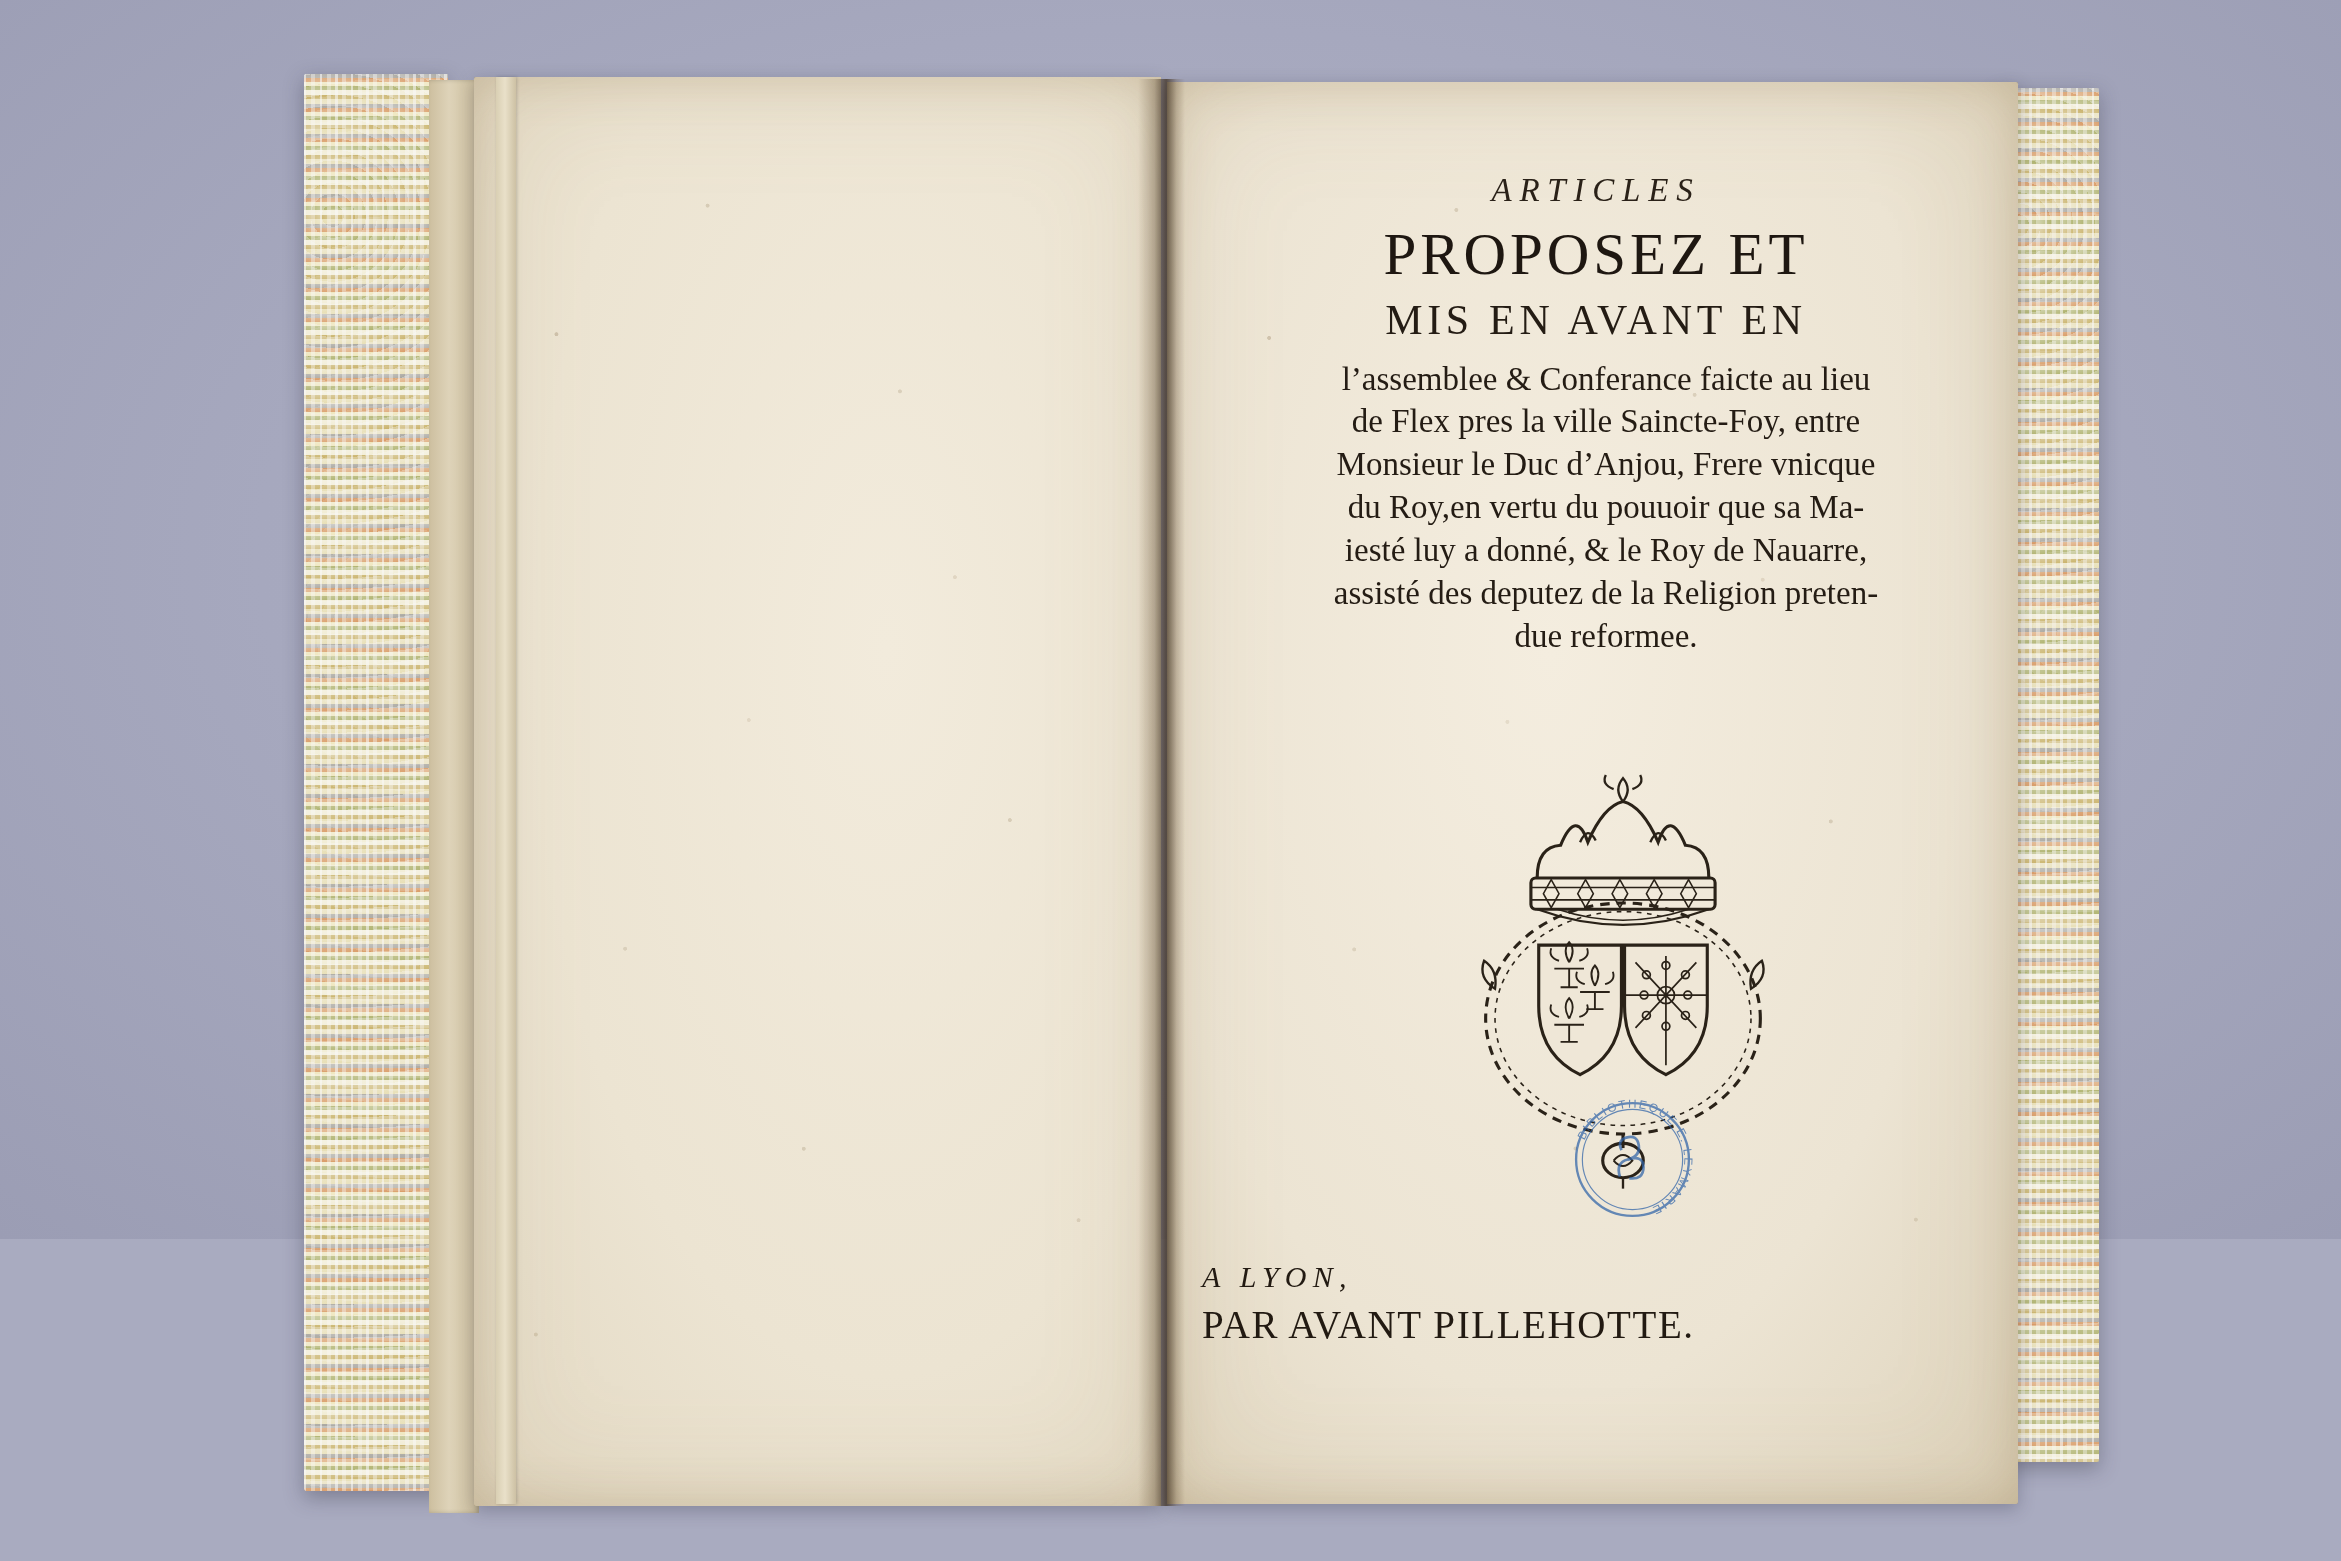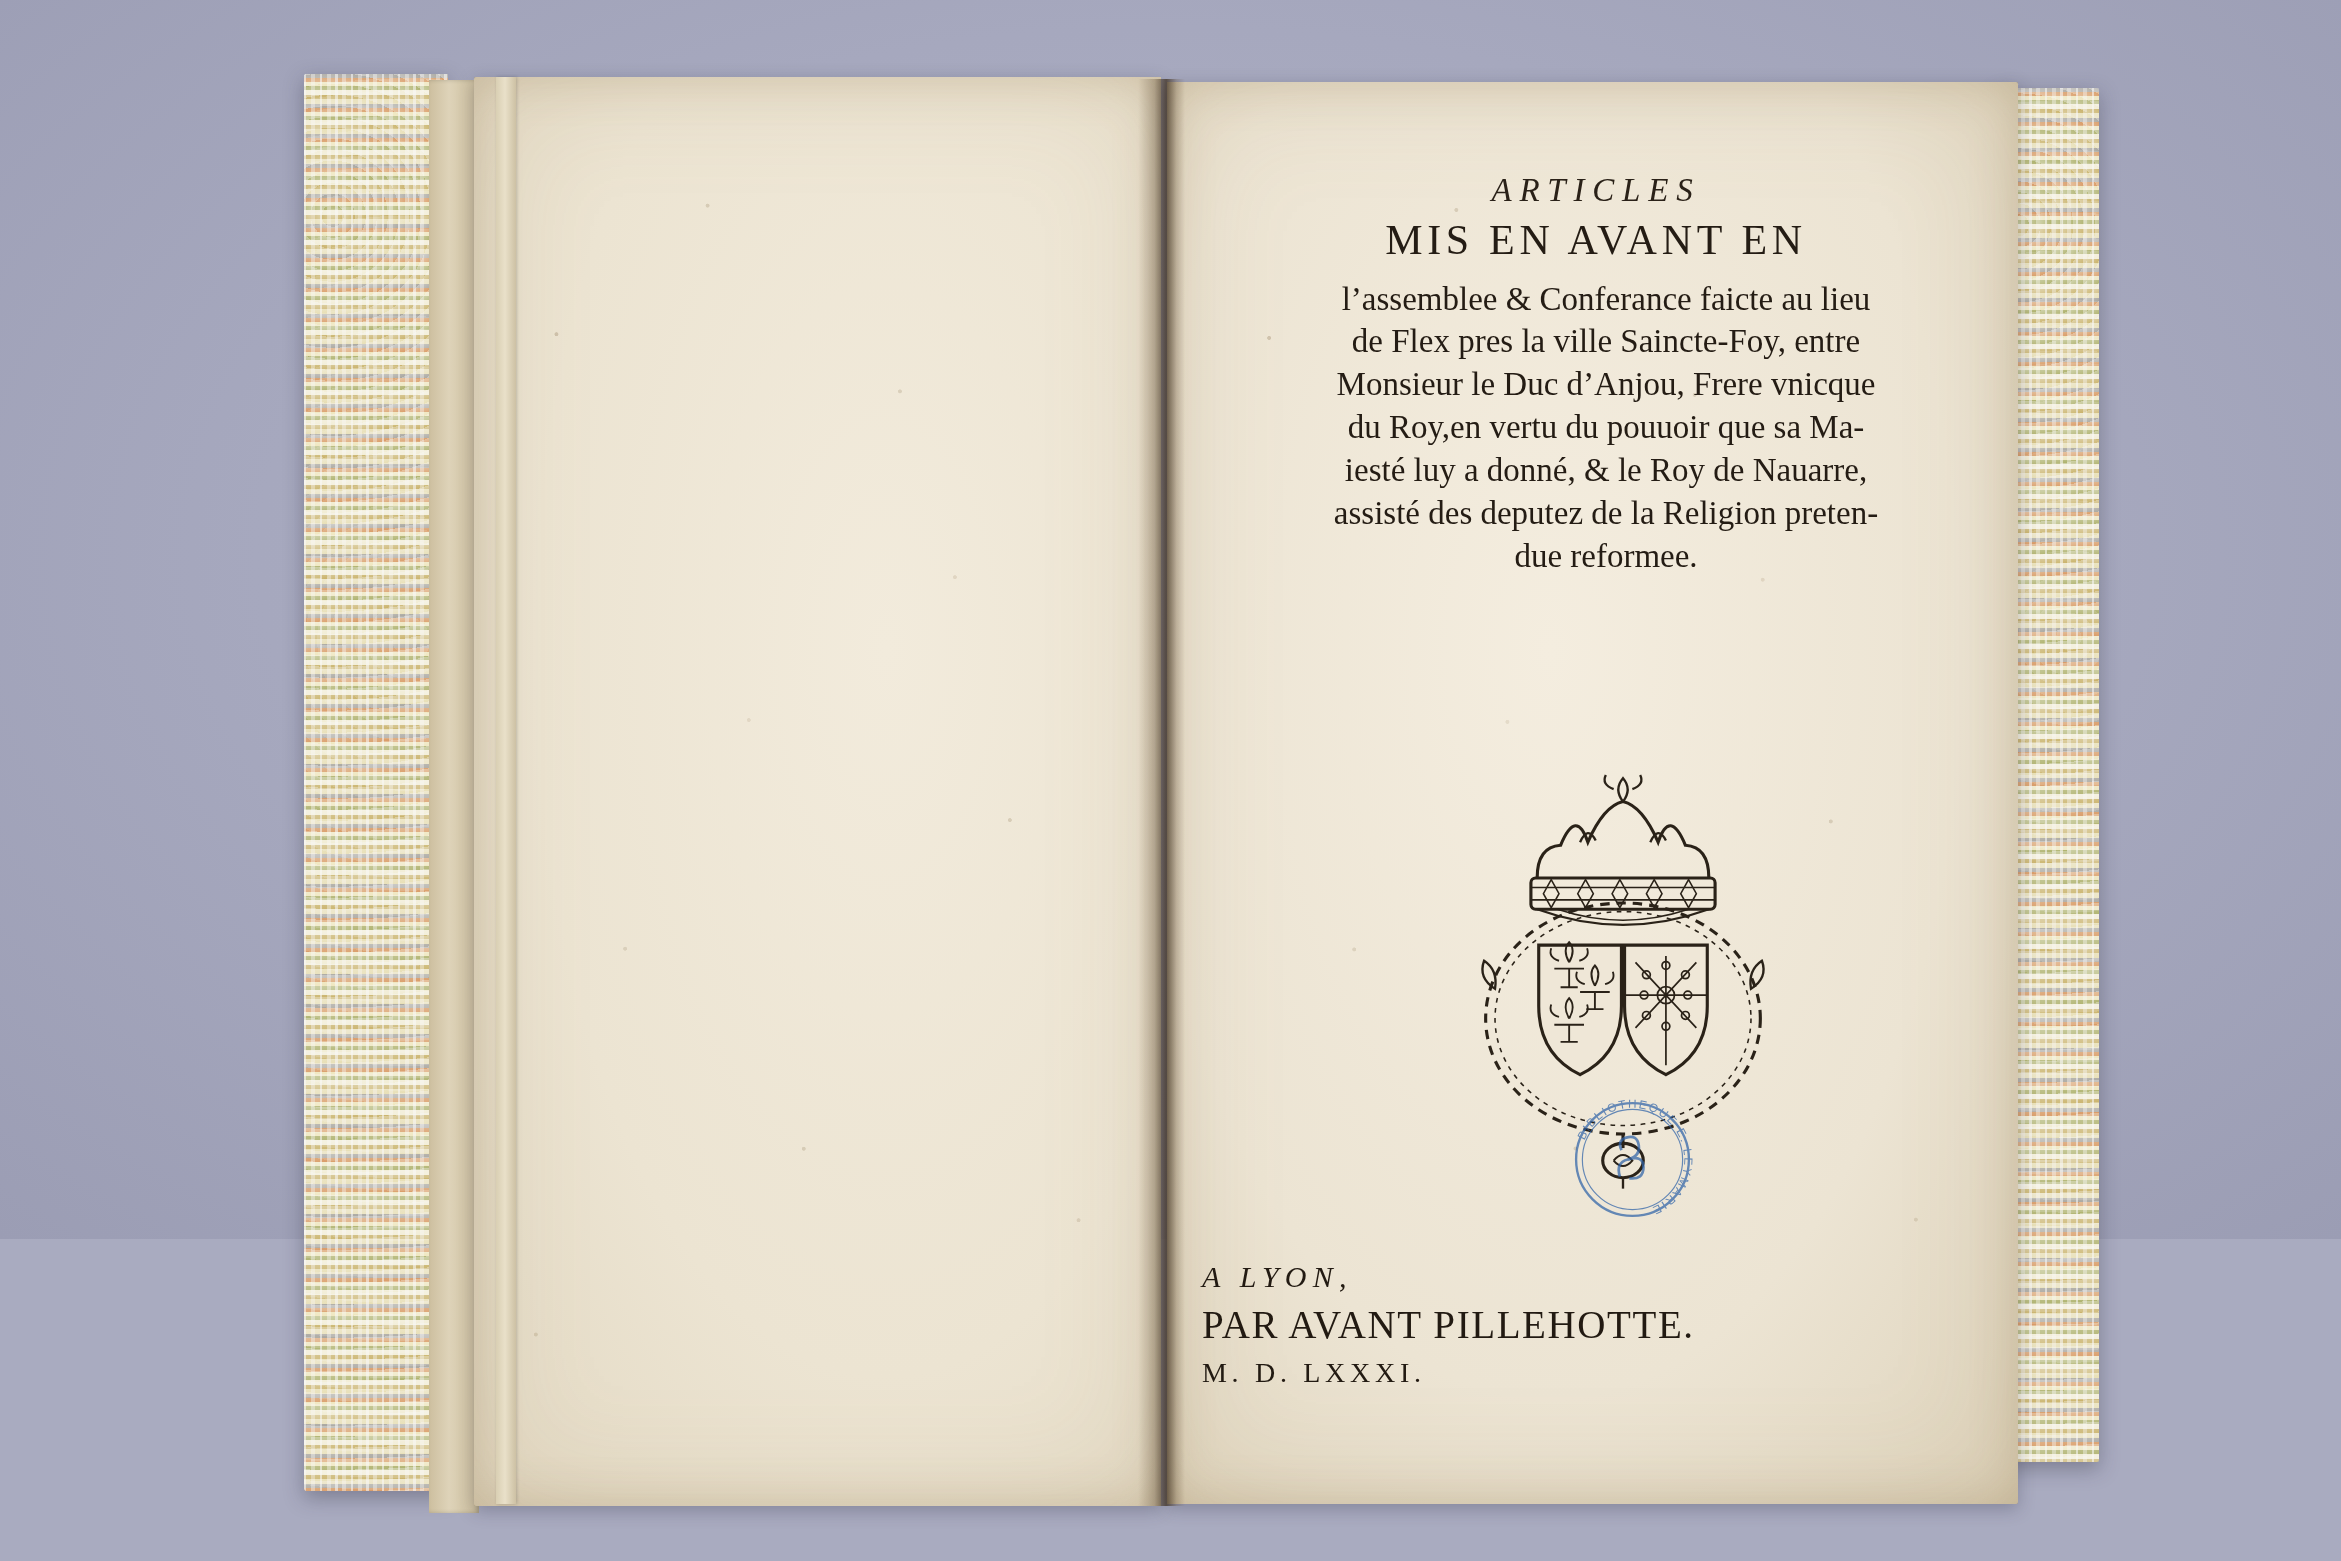--- a/index.html
+++ b/index.html
@@ -300,36 +300,36 @@
 
     <div class="page speckle" id="page-right">
       <div class="edge-shade"></div>
     </div>
 
     <div id="gutter"></div>
 
     <div id="title-block">
 
       <div class="t-line" id="t-articles">ARTICLES</div>
+      <div class="t-line" id="t-proposez">PROPOSEZ ET</div>
       <div class="t-line" id="t-misen">MIS EN AVANT EN</div>
 
       <div id="t-body-wrap">
         <div class="t-body">l’assemblee &amp; Conferance faicte au lieu</div>
         <div class="t-body">de Flex pres la ville Saincte-Foy, entre</div>
         <div class="t-body">Monsieur le Duc d’Anjou, Frere vnicque</div>
         <div class="t-body">du Roy,en vertu du pouuoir que sa Ma-</div>
         <div class="t-body">iesté luy a donné, &amp; le Roy de Nauarre,</div>
         <div class="t-body">assisté des deputez de la Religion preten-</div>
         <div class="t-body">due reformee.</div>
       </div>
 
       <div id="imprint">
         <div id="im-lyon">A LYON,</div>
         <div id="im-printer">PAR AVANT PILLEHOTTE.</div>
-        <div id="im-date">M. D. LXXXI.</div>
       </div>
     </div>
 
     <div id="arms">
       <svg viewBox="0 0 520 560" width="406" height="437" fill="none" stroke="#2a2218" stroke-width="3">
 
         <g>
           <path d="M150 150 Q150 110 180 108 Q200 60 215 104 Q235 58 260 52 Q285 58 305 104 Q320 60 340 108 Q370 110 370 150" stroke-width="4"></path>
           <path d="M205 104 q10 -22 20 -2" stroke-width="3"></path>
           <path d="M295 104 q10 -22 20 -2" stroke-width="3"></path>

